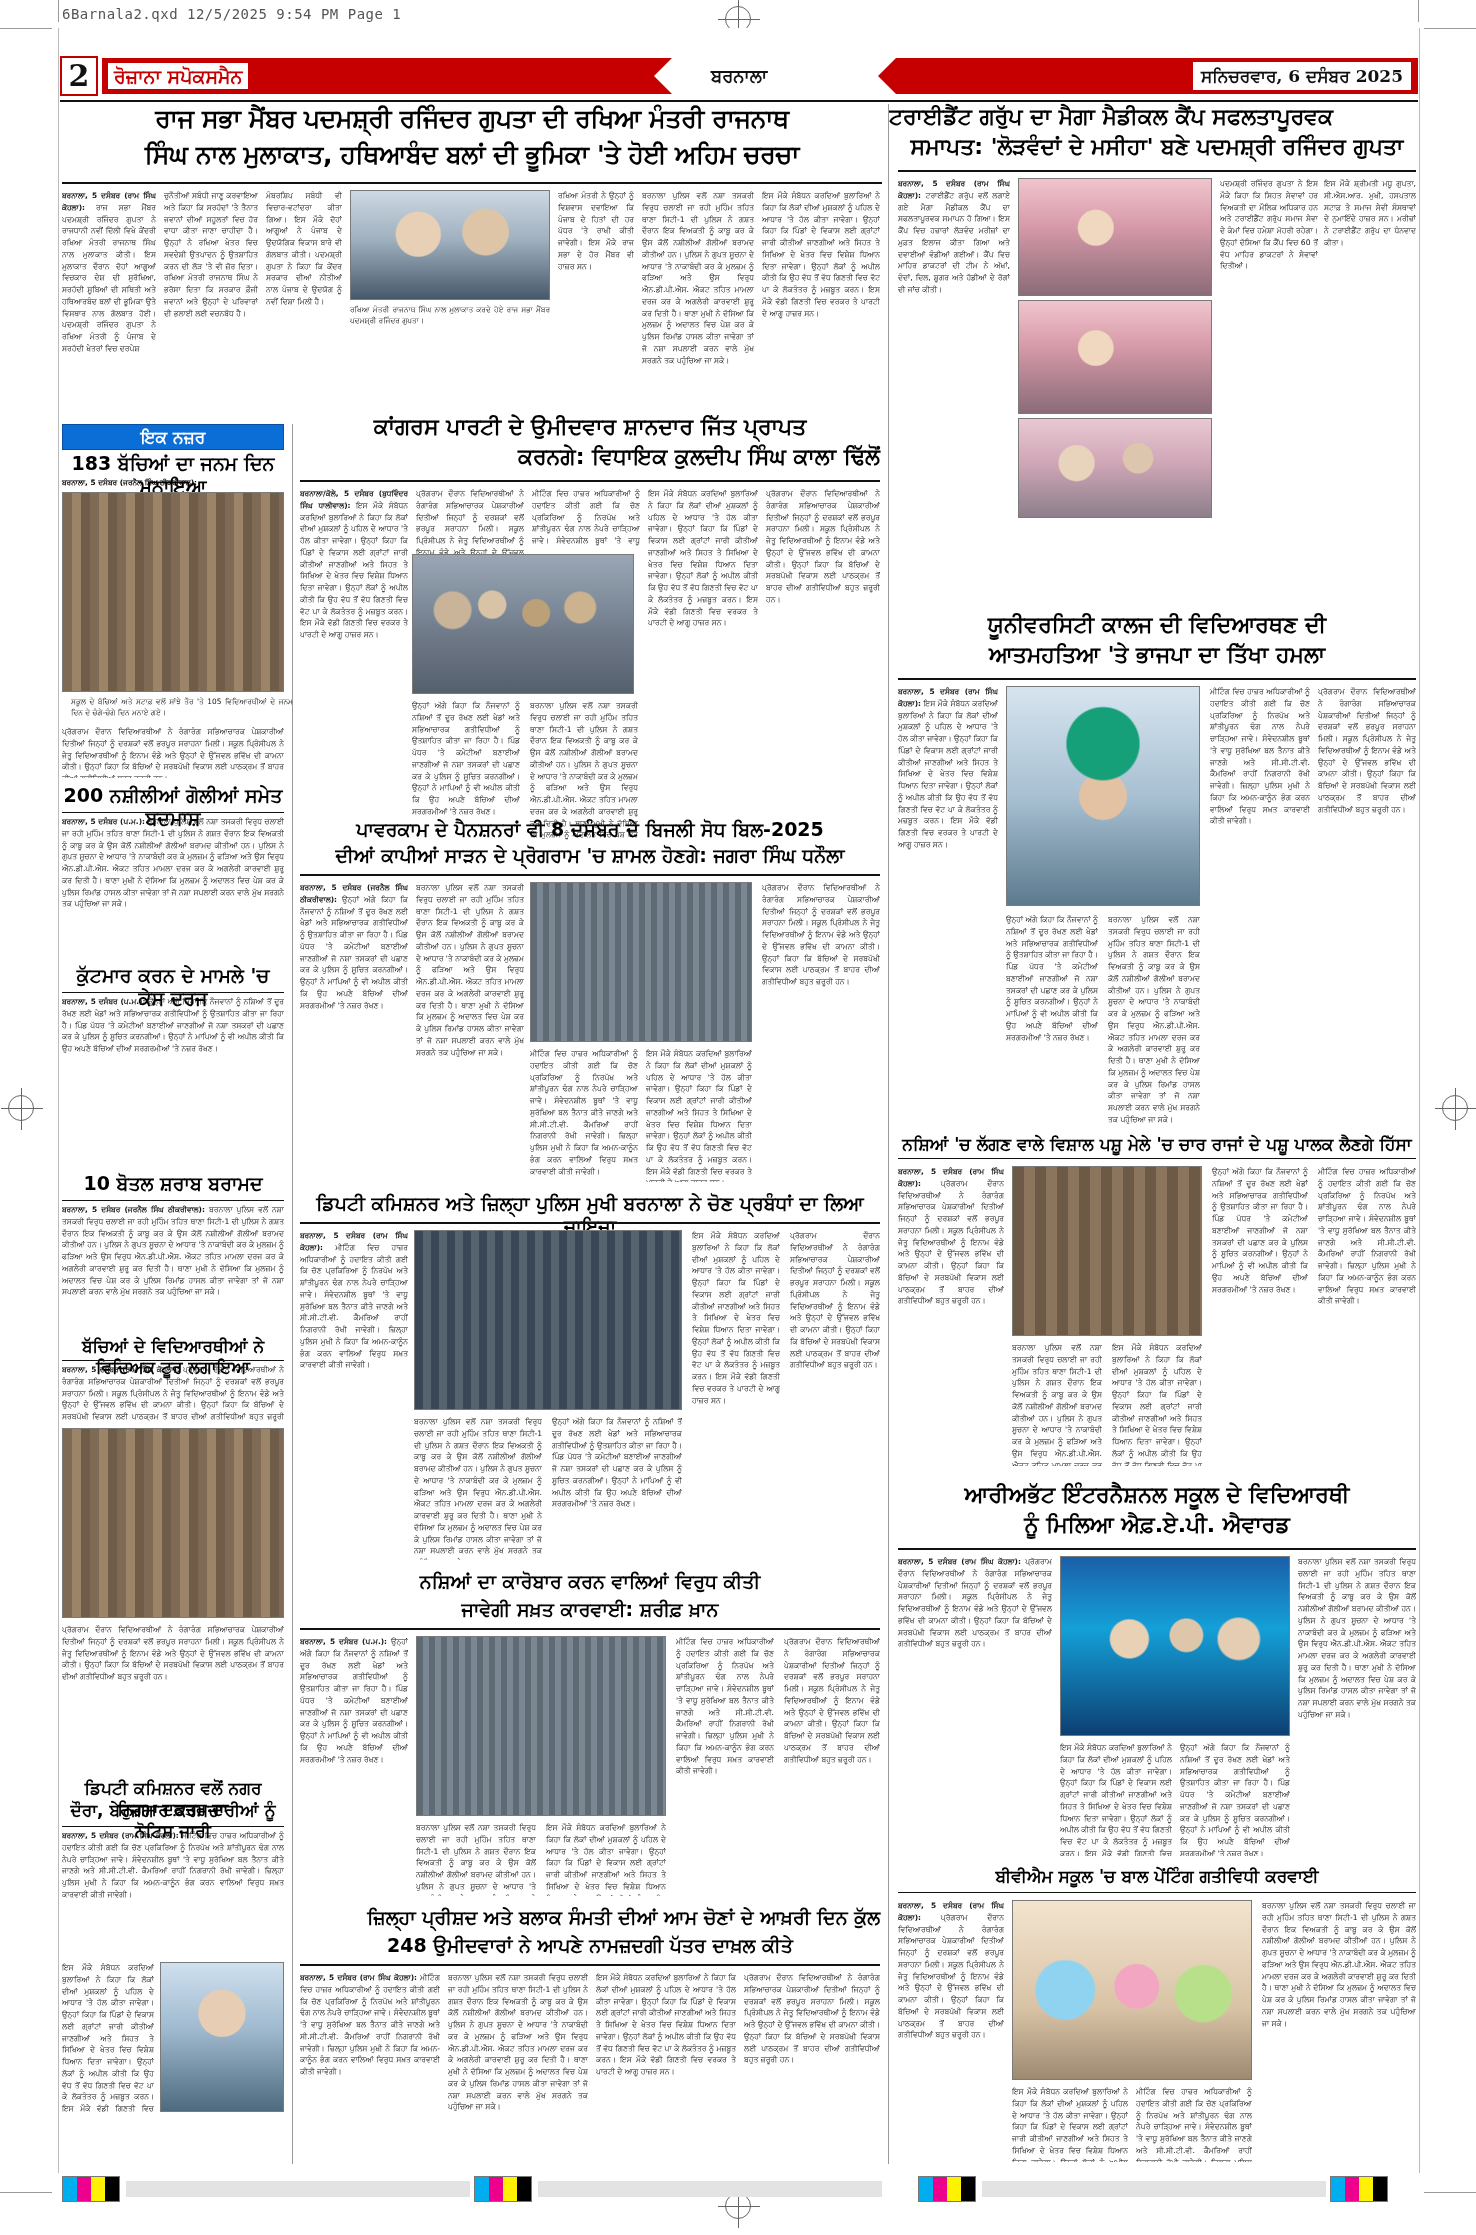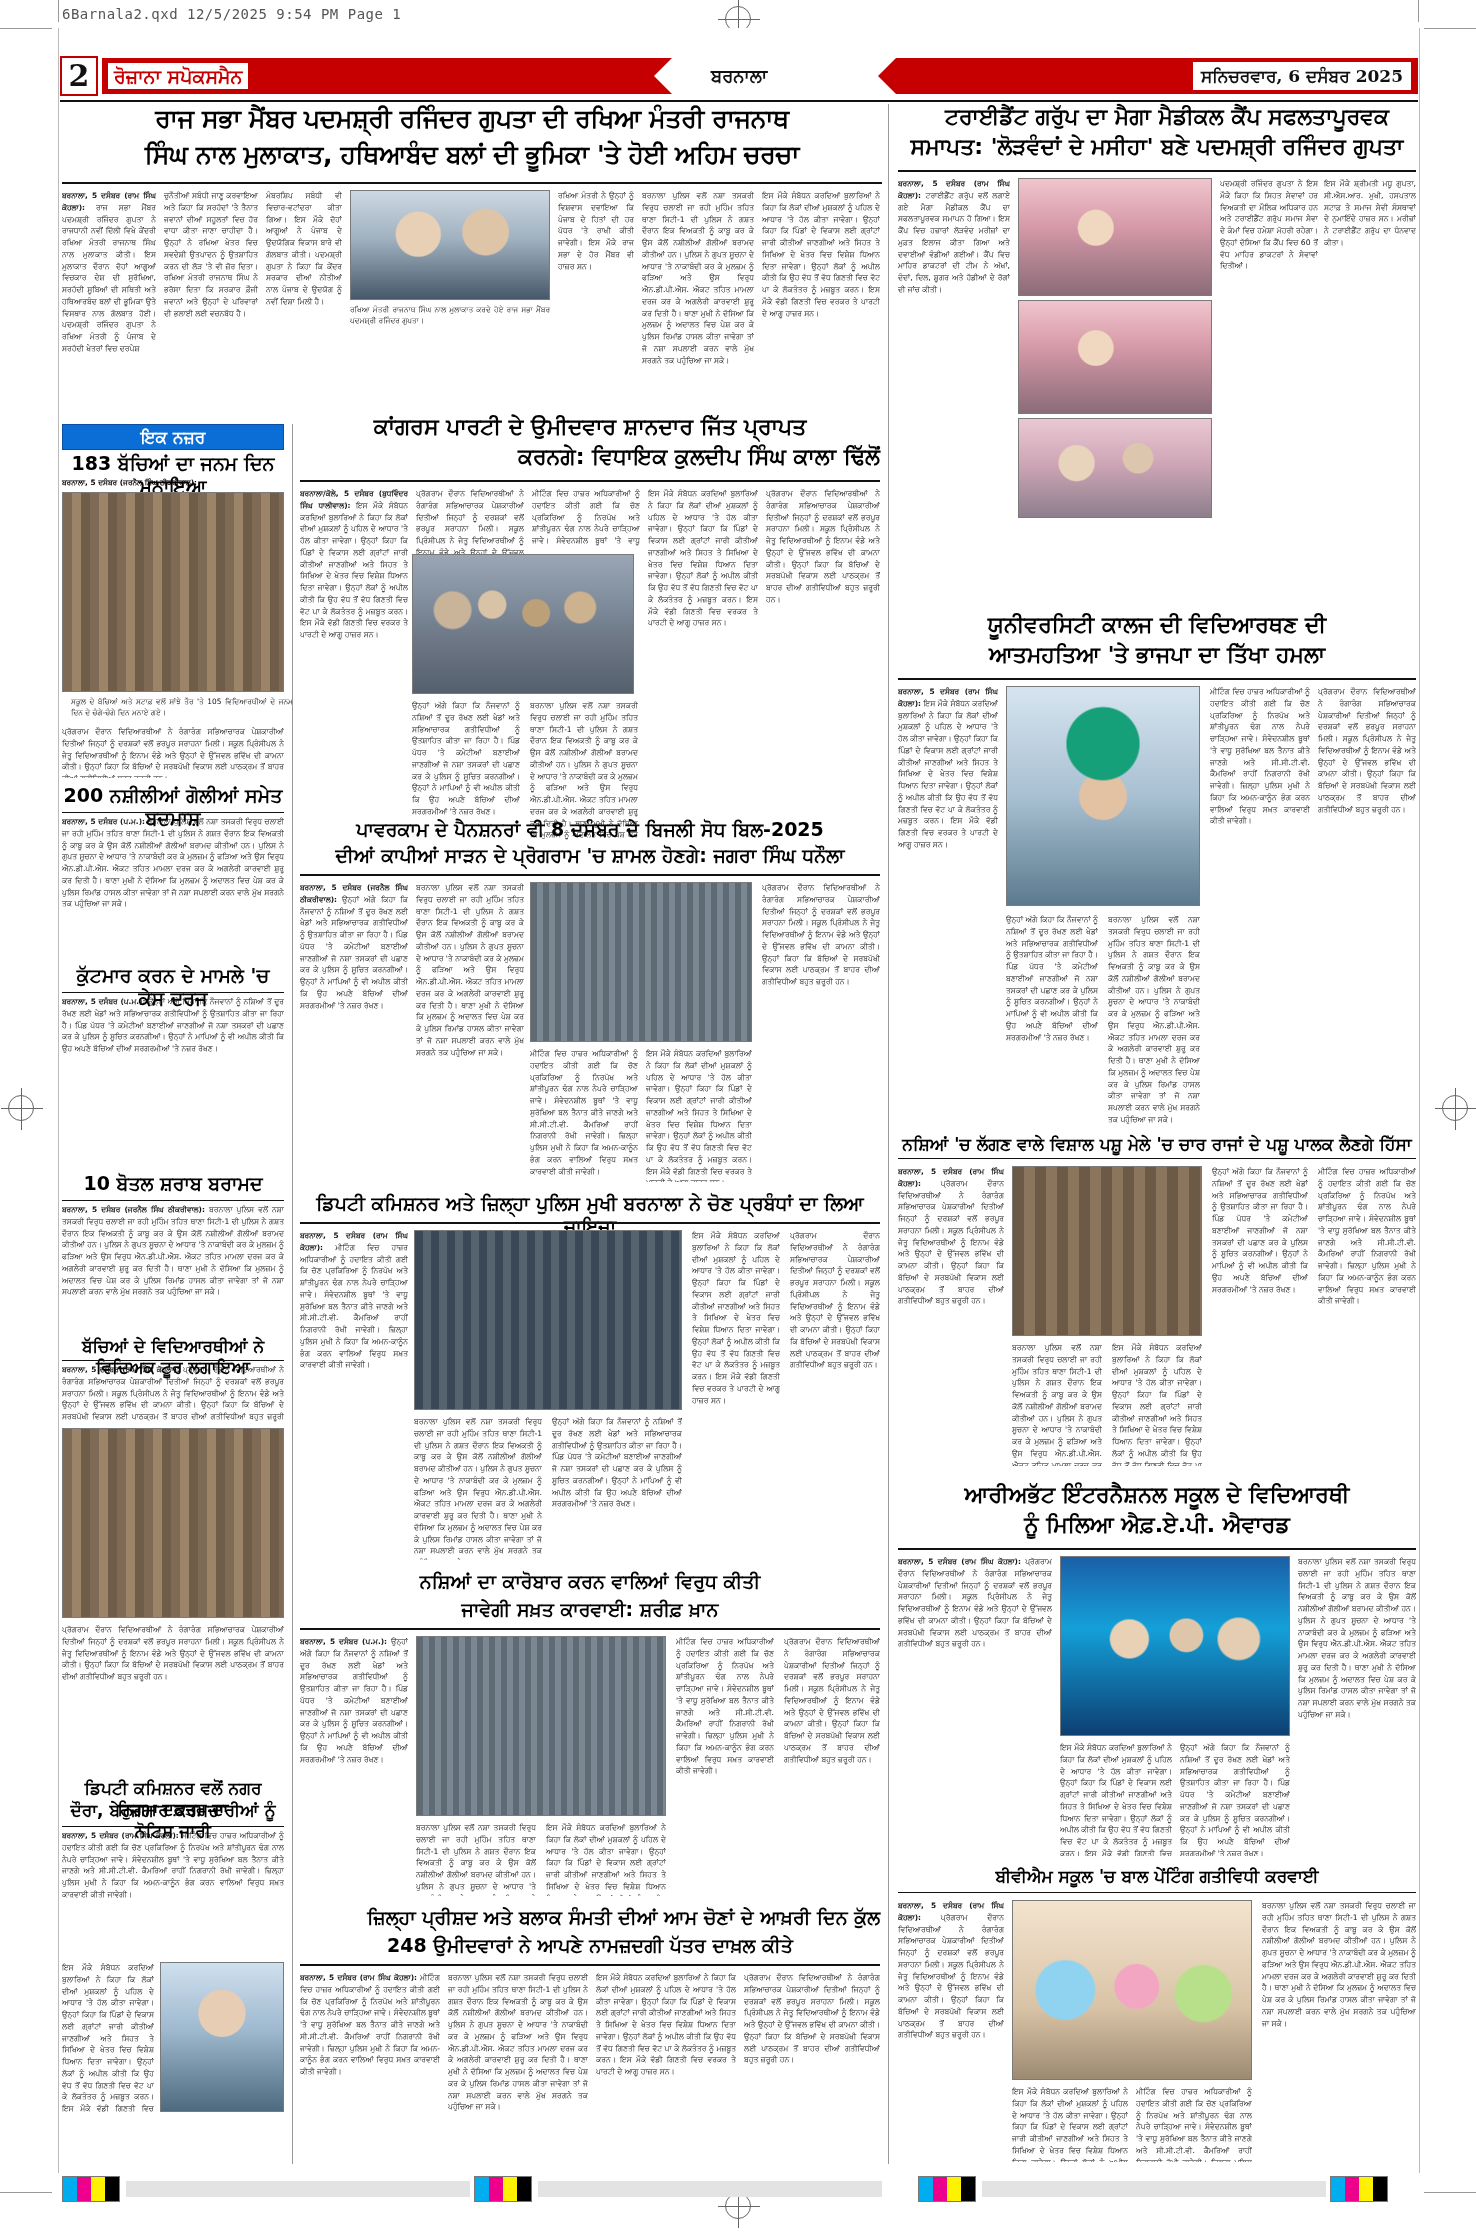--- a/index.html
+++ b/index.html
@@ -192,21 +192,21 @@
     <div class="edition-name">ਬਰਨਾਲਾ</div>
     <div class="flag-right"></div>
     <div class="flag-right-label">ਸਨਿਚਰਵਾਰ, 6 ਦਸੰਬਰ 2025</div>
   </div>
   <div class="hr-thick" style="left:60px;top:100px;width:1358px;height:2px;"></div>
 
   <div class="hl lead center" style="left:62px;top:104px;width:820px;">ਰਾਜ ਸਭਾ ਮੈਂਬਰ ਪਦਮਸ਼੍ਰੀ ਰਜਿੰਦਰ ਗੁਪਤਾ ਦੀ ਰਖਿਆ ਮੰਤਰੀ ਰਾਜਨਾਥ</div>
   <div class="hl lead center" style="left:62px;top:140px;width:820px;">ਸਿੰਘ ਨਾਲ ਮੁਲਾਕਾਤ, ਹਥਿਆਬੰਦ ਬਲਾਂ ਦੀ ਭੂਮਿਕਾ 'ਤੇ ਹੋਈ ਅਹਿਮ ਚਰਚਾ</div>
   <div class="hr-thick" style="left:62px;top:182px;width:820px;height:2px;"></div>
 
-  <div class="hl sec center" style="left:908px;top:104px;width:518px;">ਟਰਾਈਡੈਂਟ ਗਰੁੱਪ ਦਾ ਮੈਗਾ ਮੈਡੀਕਲ ਕੈਂਪ ਸਫਲਤਾਪੂਰਵਕ</div>
+  <div class="hl sec center" style="left:852px;top:104px;width:518px;">ਟਰਾਈਡੈਂਟ ਗਰੁੱਪ ਦਾ ਮੈਗਾ ਮੈਡੀਕਲ ਕੈਂਪ ਸਫਲਤਾਪੂਰਵਕ</div>
   <div class="hl sec center" style="left:898px;top:134px;width:518px;">ਸਮਾਪਤ: 'ਲੋੜਵੰਦਾਂ ਦੇ ਮਸੀਹਾ' ਬਣੇ ਪਦਮਸ਼੍ਰੀ ਰਜਿੰਦਰ ਗੁਪਤਾ</div>
   <div class="hr-thick" style="left:898px;top:170px;width:518px;height:2px;"></div>
   <div class="vrule" style="left:888px;top:104px;height:2060px;"></div>
 
   <div class="body-col" style="left:62px;top:190px;width:94px;height:180px;">
     <span class="byline">ਬਰਨਾਲਾ, 5 ਦਸੰਬਰ (ਰਾਮ ਸਿੰਘ ਕੋਹਲਾ):</span>
     <span>ਰਾਜ ਸਭਾ ਮੈਂਬਰ ਪਦਮਸ਼੍ਰੀ ਰਜਿੰਦਰ ਗੁਪਤਾ ਨੇ ਰਾਜਧਾਨੀ ਨਵੀਂ ਦਿੱਲੀ ਵਿਖੇ ਕੇਂਦਰੀ ਰਖਿਆ ਮੰਤਰੀ ਰਾਜਨਾਥ ਸਿੰਘ ਨਾਲ ਮੁਲਾਕਾਤ ਕੀਤੀ। ਇਸ ਮੁਲਾਕਾਤ ਦੌਰਾਨ ਦੋਹਾਂ ਆਗੂਆਂ ਵਿਚਕਾਰ ਦੇਸ਼ ਦੀ ਸੁਰੱਖਿਆ, ਸਰਹੱਦੀ ਸੂਬਿਆਂ ਦੀ ਸਥਿਤੀ ਅਤੇ ਹਥਿਆਰਬੰਦ ਬਲਾਂ ਦੀ ਭੂਮਿਕਾ ਉਤੇ ਵਿਸਥਾਰ ਨਾਲ ਗੱਲਬਾਤ ਹੋਈ। ਪਦਮਸ਼੍ਰੀ ਰਜਿੰਦਰ ਗੁਪਤਾ ਨੇ ਰਖਿਆ ਮੰਤਰੀ ਨੂੰ ਪੰਜਾਬ ਦੇ ਸਰਹੱਦੀ ਖੇਤਰਾਂ ਵਿਚ ਦਰਪੇਸ਼</span>
   </div>
   <div class="body-col" style="left:164px;top:190px;width:94px;height:180px;">ਚੁਨੌਤੀਆਂ ਸਬੰਧੀ ਜਾਣੂ ਕਰਵਾਇਆ ਅਤੇ ਕਿਹਾ ਕਿ ਸਰਹੱਦਾਂ 'ਤੇ ਤੈਨਾਤ ਜਵਾਨਾਂ ਦੀਆਂ ਸਹੂਲਤਾਂ ਵਿਚ ਹੋਰ ਵਾਧਾ ਕੀਤਾ ਜਾਣਾ ਚਾਹੀਦਾ ਹੈ। ਉਨ੍ਹਾਂ ਨੇ ਰਖਿਆ ਖੇਤਰ ਵਿਚ ਸਵਦੇਸ਼ੀ ਉਤਪਾਦਨ ਨੂੰ ਉਤਸ਼ਾਹਿਤ ਕਰਨ ਦੀ ਲੋੜ 'ਤੇ ਵੀ ਜ਼ੋਰ ਦਿਤਾ। ਰਖਿਆ ਮੰਤਰੀ ਰਾਜਨਾਥ ਸਿੰਘ ਨੇ ਭਰੋਸਾ ਦਿਤਾ ਕਿ ਸਰਕਾਰ ਫ਼ੌਜੀ ਜਵਾਨਾਂ ਅਤੇ ਉਨ੍ਹਾਂ ਦੇ ਪਰਿਵਾਰਾਂ ਦੀ ਭਲਾਈ ਲਈ ਵਚਨਬੱਧ ਹੈ।</div>
   <div class="body-col" style="left:266px;top:190px;width:76px;height:180px;">ਮੰਬਰਸ਼ਿਪ ਸਬੰਧੀ ਵੀ ਵਿਚਾਰ-ਵਟਾਂਦਰਾ ਕੀਤਾ ਗਿਆ। ਇਸ ਮੌਕੇ ਦੋਹਾਂ ਆਗੂਆਂ ਨੇ ਪੰਜਾਬ ਦੇ ਉਦਯੋਗਿਕ ਵਿਕਾਸ ਬਾਰੇ ਵੀ ਗੱਲਬਾਤ ਕੀਤੀ। ਪਦਮਸ਼੍ਰੀ ਗੁਪਤਾ ਨੇ ਕਿਹਾ ਕਿ ਕੇਂਦਰ ਸਰਕਾਰ ਦੀਆਂ ਨੀਤੀਆਂ ਨਾਲ ਪੰਜਾਬ ਦੇ ਉਦਯੋਗ ਨੂੰ ਨਵੀਂ ਦਿਸ਼ਾ ਮਿਲੀ ਹੈ।</div>

